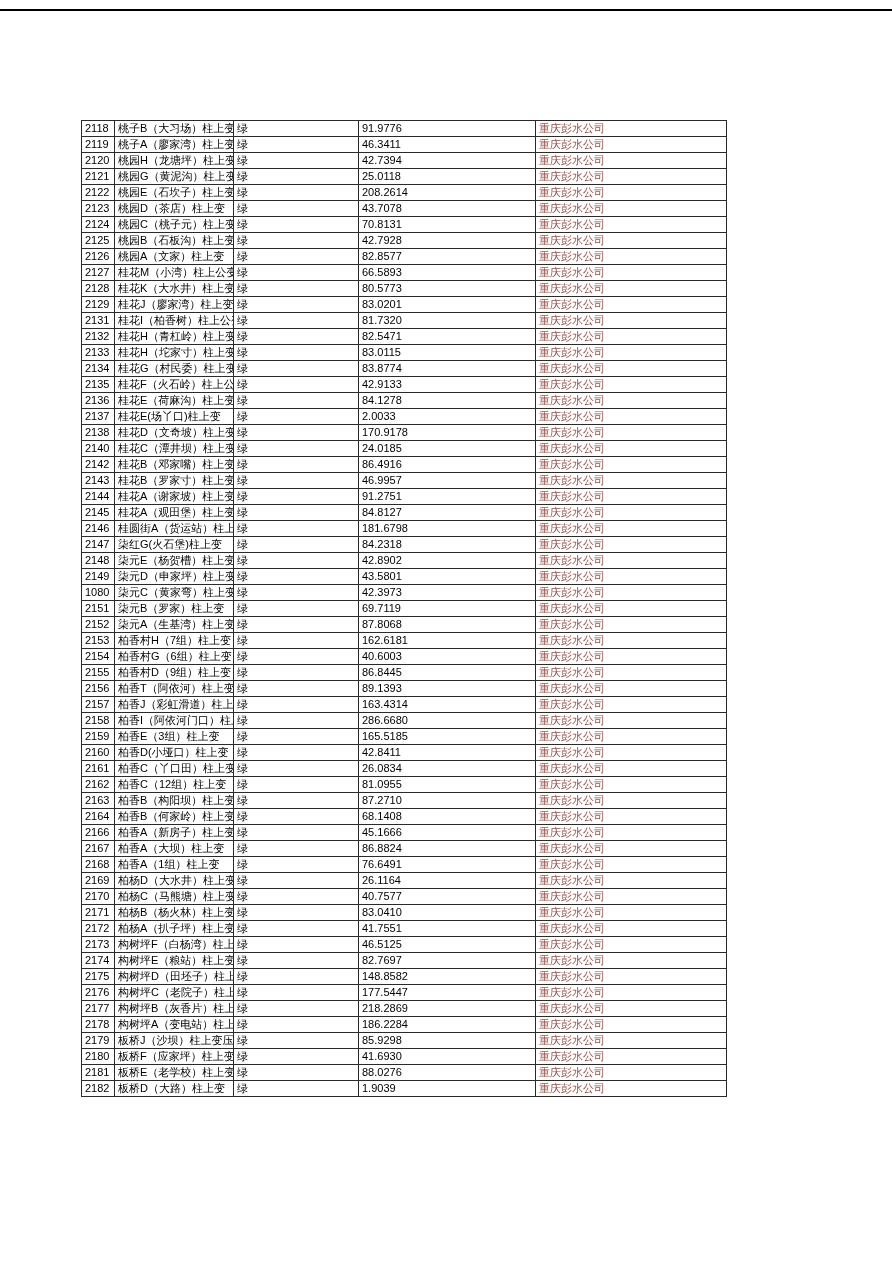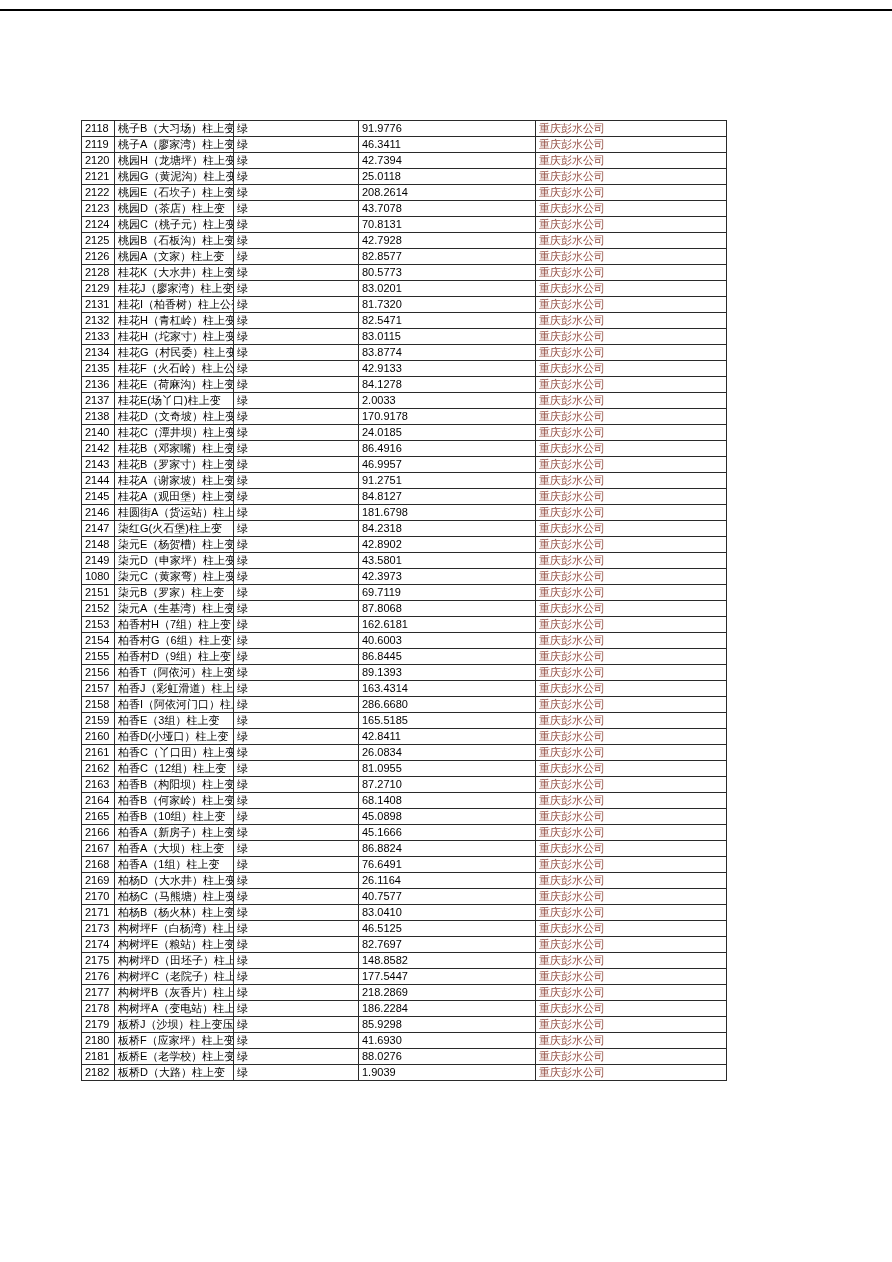--- a/index.html
+++ b/index.html
@@ -119,20 +119,27 @@
         <td class="col-company">重庆彭水公司</td>
       </tr>
       <tr>
         <td class="col-id">2126</td>
         <td class="col-name">桃园A（文家）柱上变</td>
         <td class="col-status">绿</td>
         <td class="col-value">82.8577</td>
         <td class="col-company">重庆彭水公司</td>
       </tr>
       <tr>
+        <td class="col-id">2127</td>
+        <td class="col-name">桂花M（小湾）柱上公变</td>
+        <td class="col-status">绿</td>
+        <td class="col-value">66.5893</td>
+        <td class="col-company">重庆彭水公司</td>
+      </tr>
+      <tr>
         <td class="col-id">2128</td>
         <td class="col-name">桂花K（大水井）柱上变</td>
         <td class="col-status">绿</td>
         <td class="col-value">80.5773</td>
         <td class="col-company">重庆彭水公司</td>
       </tr>
       <tr>
         <td class="col-id">2129</td>
         <td class="col-name">桂花J（廖家湾）柱上变</td>
         <td class="col-status">绿</td>
@@ -357,27 +364,20 @@
         <td class="col-company">重庆彭水公司</td>
       </tr>
       <tr>
         <td class="col-id">2164</td>
         <td class="col-name">柏香B（何家岭）柱上变</td>
         <td class="col-status">绿</td>
         <td class="col-value">68.1408</td>
         <td class="col-company">重庆彭水公司</td>
       </tr>
       <tr>
-        <td class="col-id">2165</td>
-        <td class="col-name">柏香B（10组）柱上变</td>
-        <td class="col-status">绿</td>
-        <td class="col-value">45.0898</td>
-        <td class="col-company">重庆彭水公司</td>
-      </tr>
-      <tr>
         <td class="col-id">2166</td>
         <td class="col-name">柏香A（新房子）柱上变</td>
         <td class="col-status">绿</td>
         <td class="col-value">45.1666</td>
         <td class="col-company">重庆彭水公司</td>
       </tr>
       <tr>
         <td class="col-id">2167</td>
         <td class="col-name">柏香A（大坝）柱上变</td>
         <td class="col-status">绿</td>
@@ -403,20 +403,27 @@
         <td class="col-name">柏杨C（马熊塘）柱上变</td>
         <td class="col-status">绿</td>
         <td class="col-value">40.7577</td>
         <td class="col-company">重庆彭水公司</td>
       </tr>
       <tr>
         <td class="col-id">2171</td>
         <td class="col-name">柏杨B（杨火林）柱上变</td>
         <td class="col-status">绿</td>
         <td class="col-value">83.0410</td>
+        <td class="col-company">重庆彭水公司</td>
+      </tr>
+      <tr>
+        <td class="col-id">2172</td>
+        <td class="col-name">柏杨A（扒子坪）柱上变</td>
+        <td class="col-status">绿</td>
+        <td class="col-value">41.7551</td>
         <td class="col-company">重庆彭水公司</td>
       </tr>
       <tr>
         <td class="col-id">2173</td>
         <td class="col-name">构树坪F（白杨湾）柱上变</td>
         <td class="col-status">绿</td>
         <td class="col-value">46.5125</td>
         <td class="col-company">重庆彭水公司</td>
       </tr>
       <tr>

